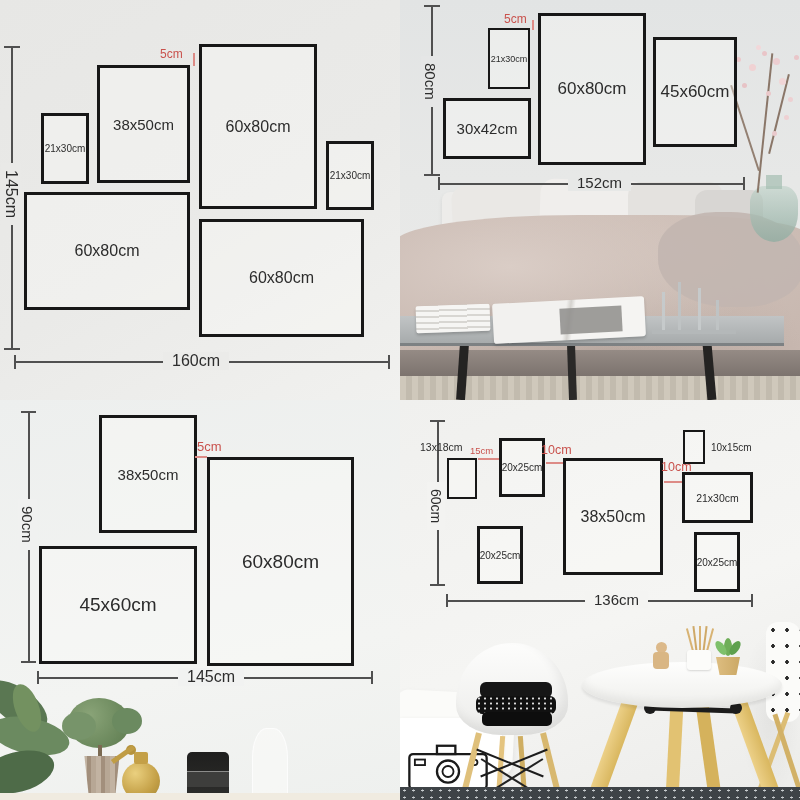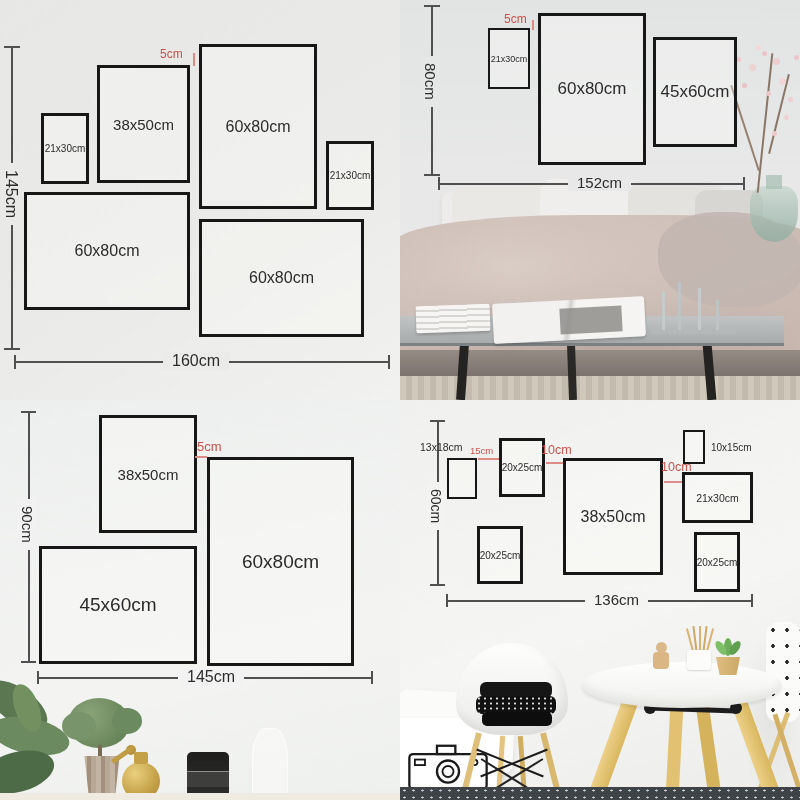--- a/index.html
+++ b/index.html
@@ -101,20 +101,23 @@
 
   <div class="frame thin" style="left:88px;top:28px;width:42px;height:61px;font-size:9px">
       <span>21x30cm</span>
     </div>
   <div class="frame" style="left:138px;top:13px;width:108px;height:152px;font-size:17px">
       <span>60x80cm</span>
     </div>
   <div class="frame" style="left:253px;top:37px;width:84px;height:110px;font-size:17px">
       <span>45x60cm</span>
     </div>
+  <div class="frame" style="left:43px;top:98px;width:88px;height:61px;font-size:15px">
+      <span>30x42cm</span>
+    </div>
 
   <div class="red-label" style="left:104px;top:12px;font-size:12px">5cm</div>
   <div class="redv" style="left:132px;top:20px;height:10px"></div>
 
   <div class="vline" style="left:31px;top:6px;height:169px"></div>
   <div class="hline" style="left:24px;top:5px;width:16px"></div>
   <div class="hline" style="left:24px;top:174px;width:16px"></div>
   <div class="dim-label vlabel" style="left:21px;top:56px;font-size:15px;background:#e5e6e6">80cm</div>
 
   <div class="hline" style="left:39px;top:183px;width:305px"></div>

